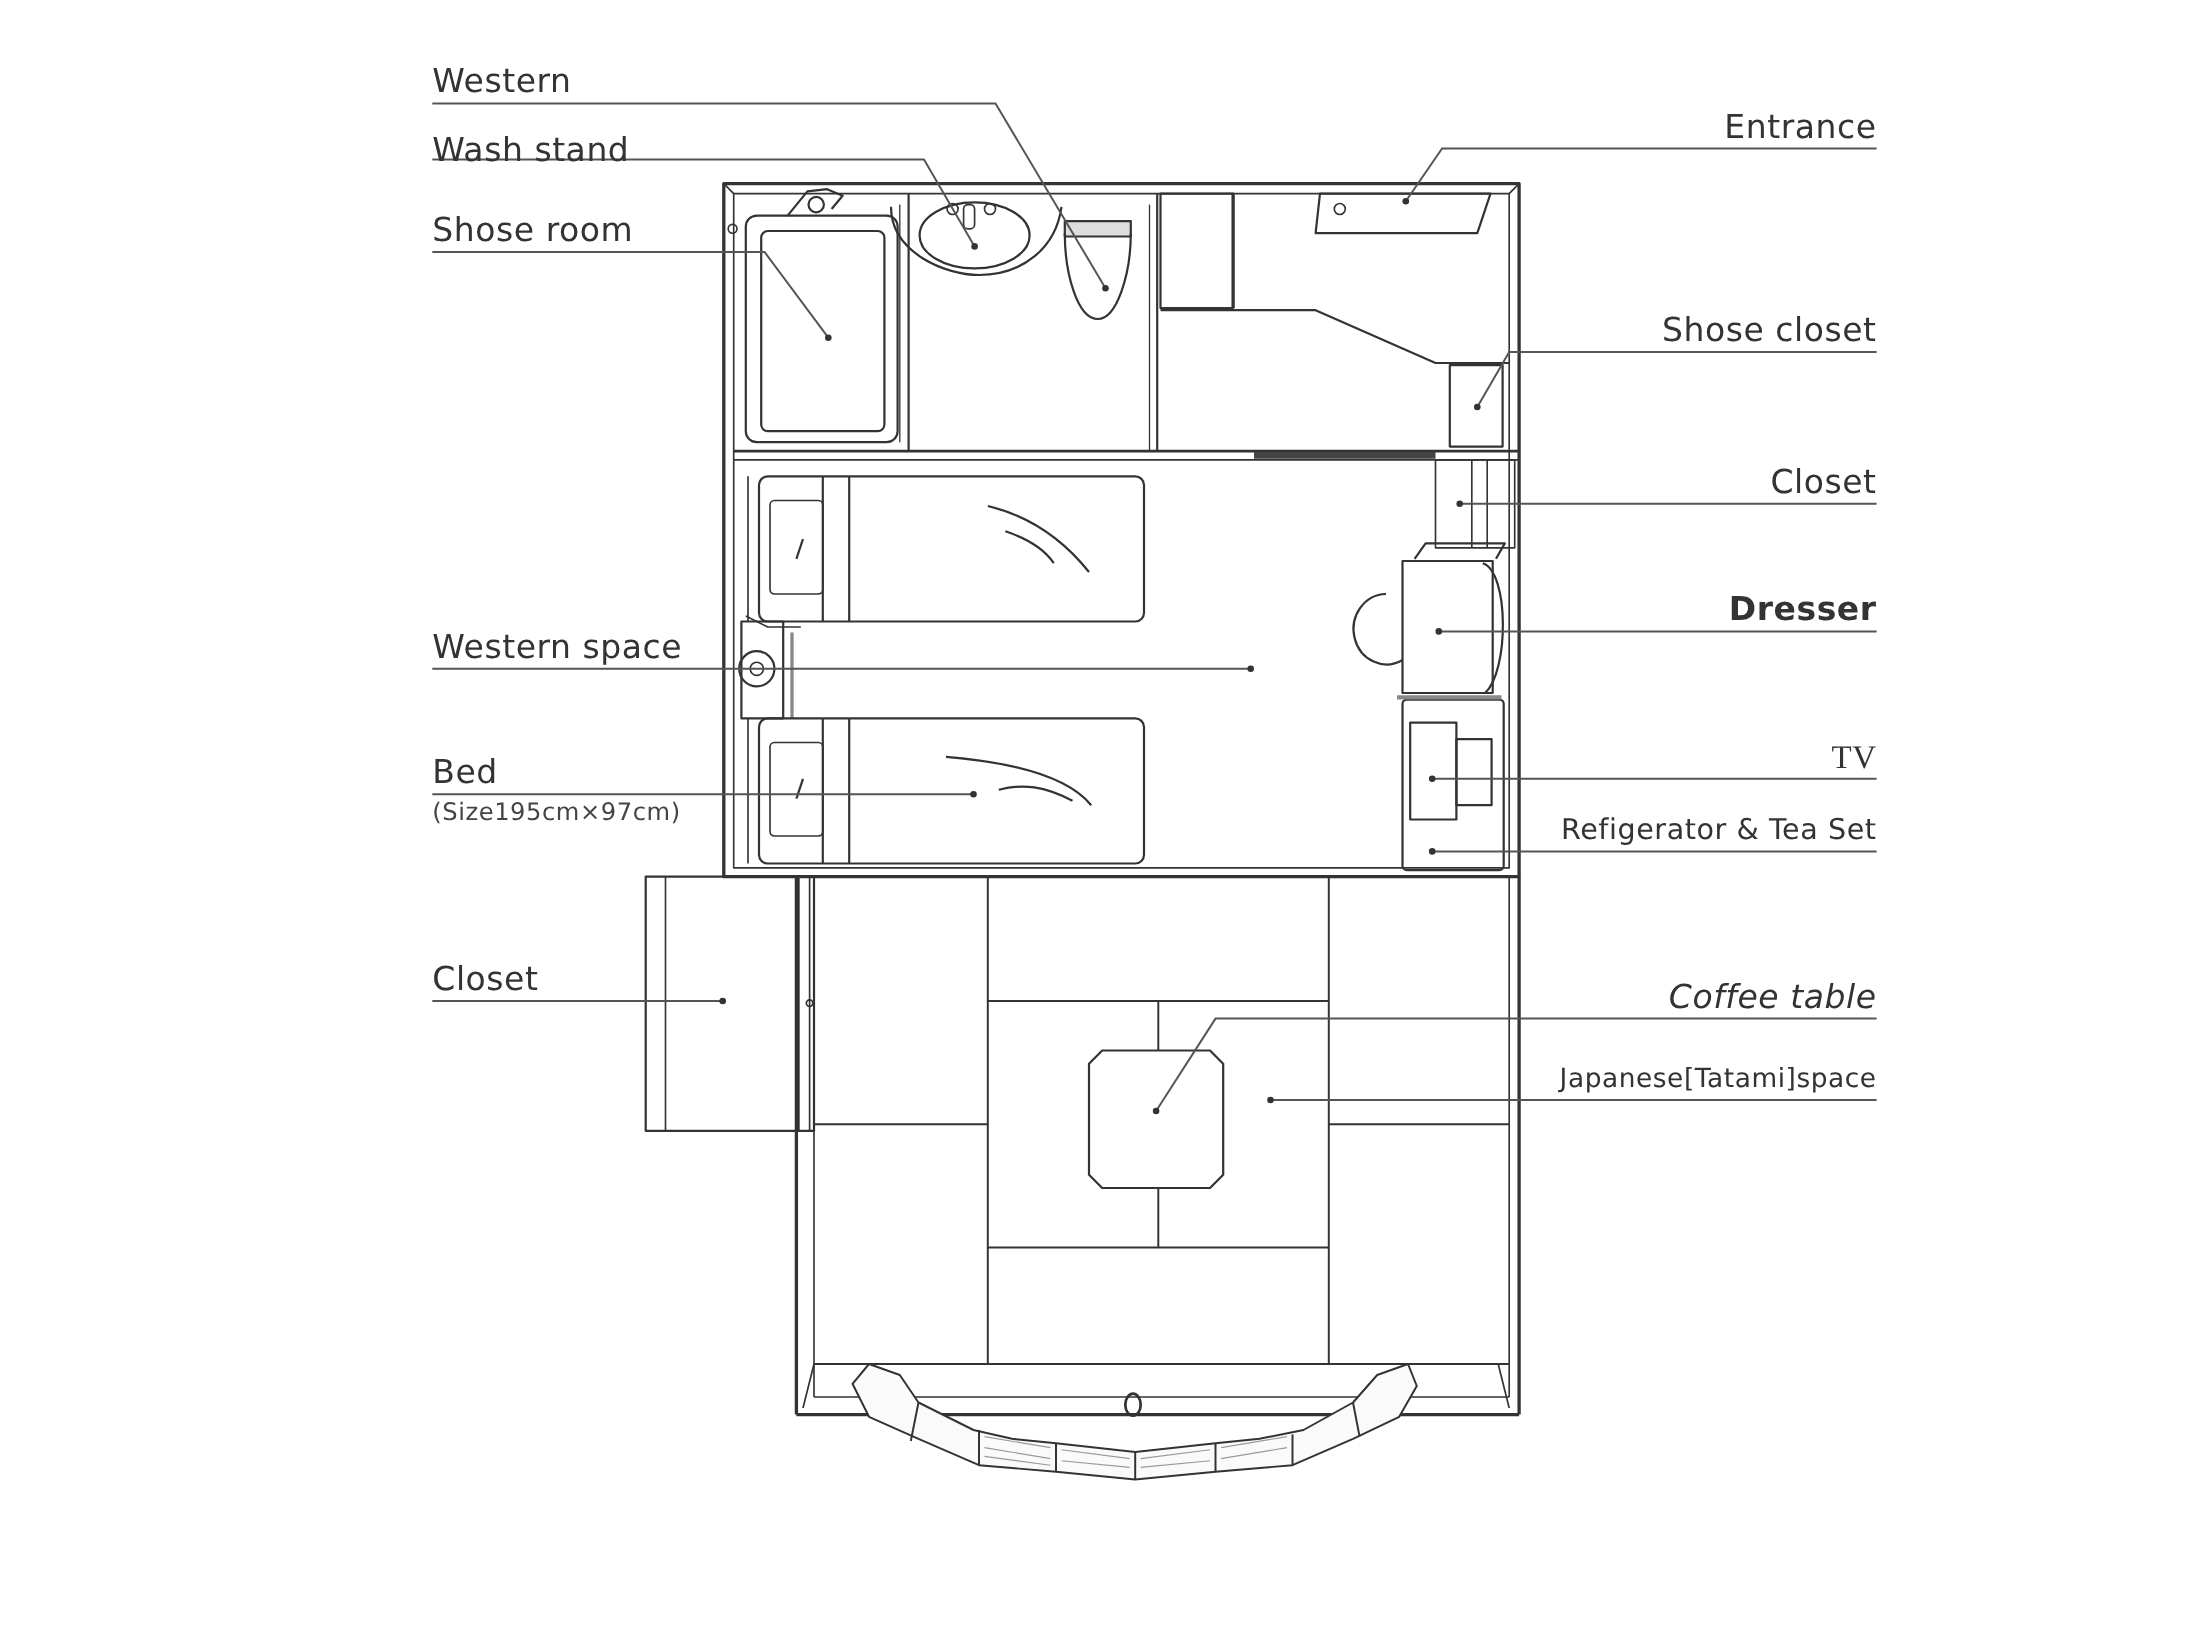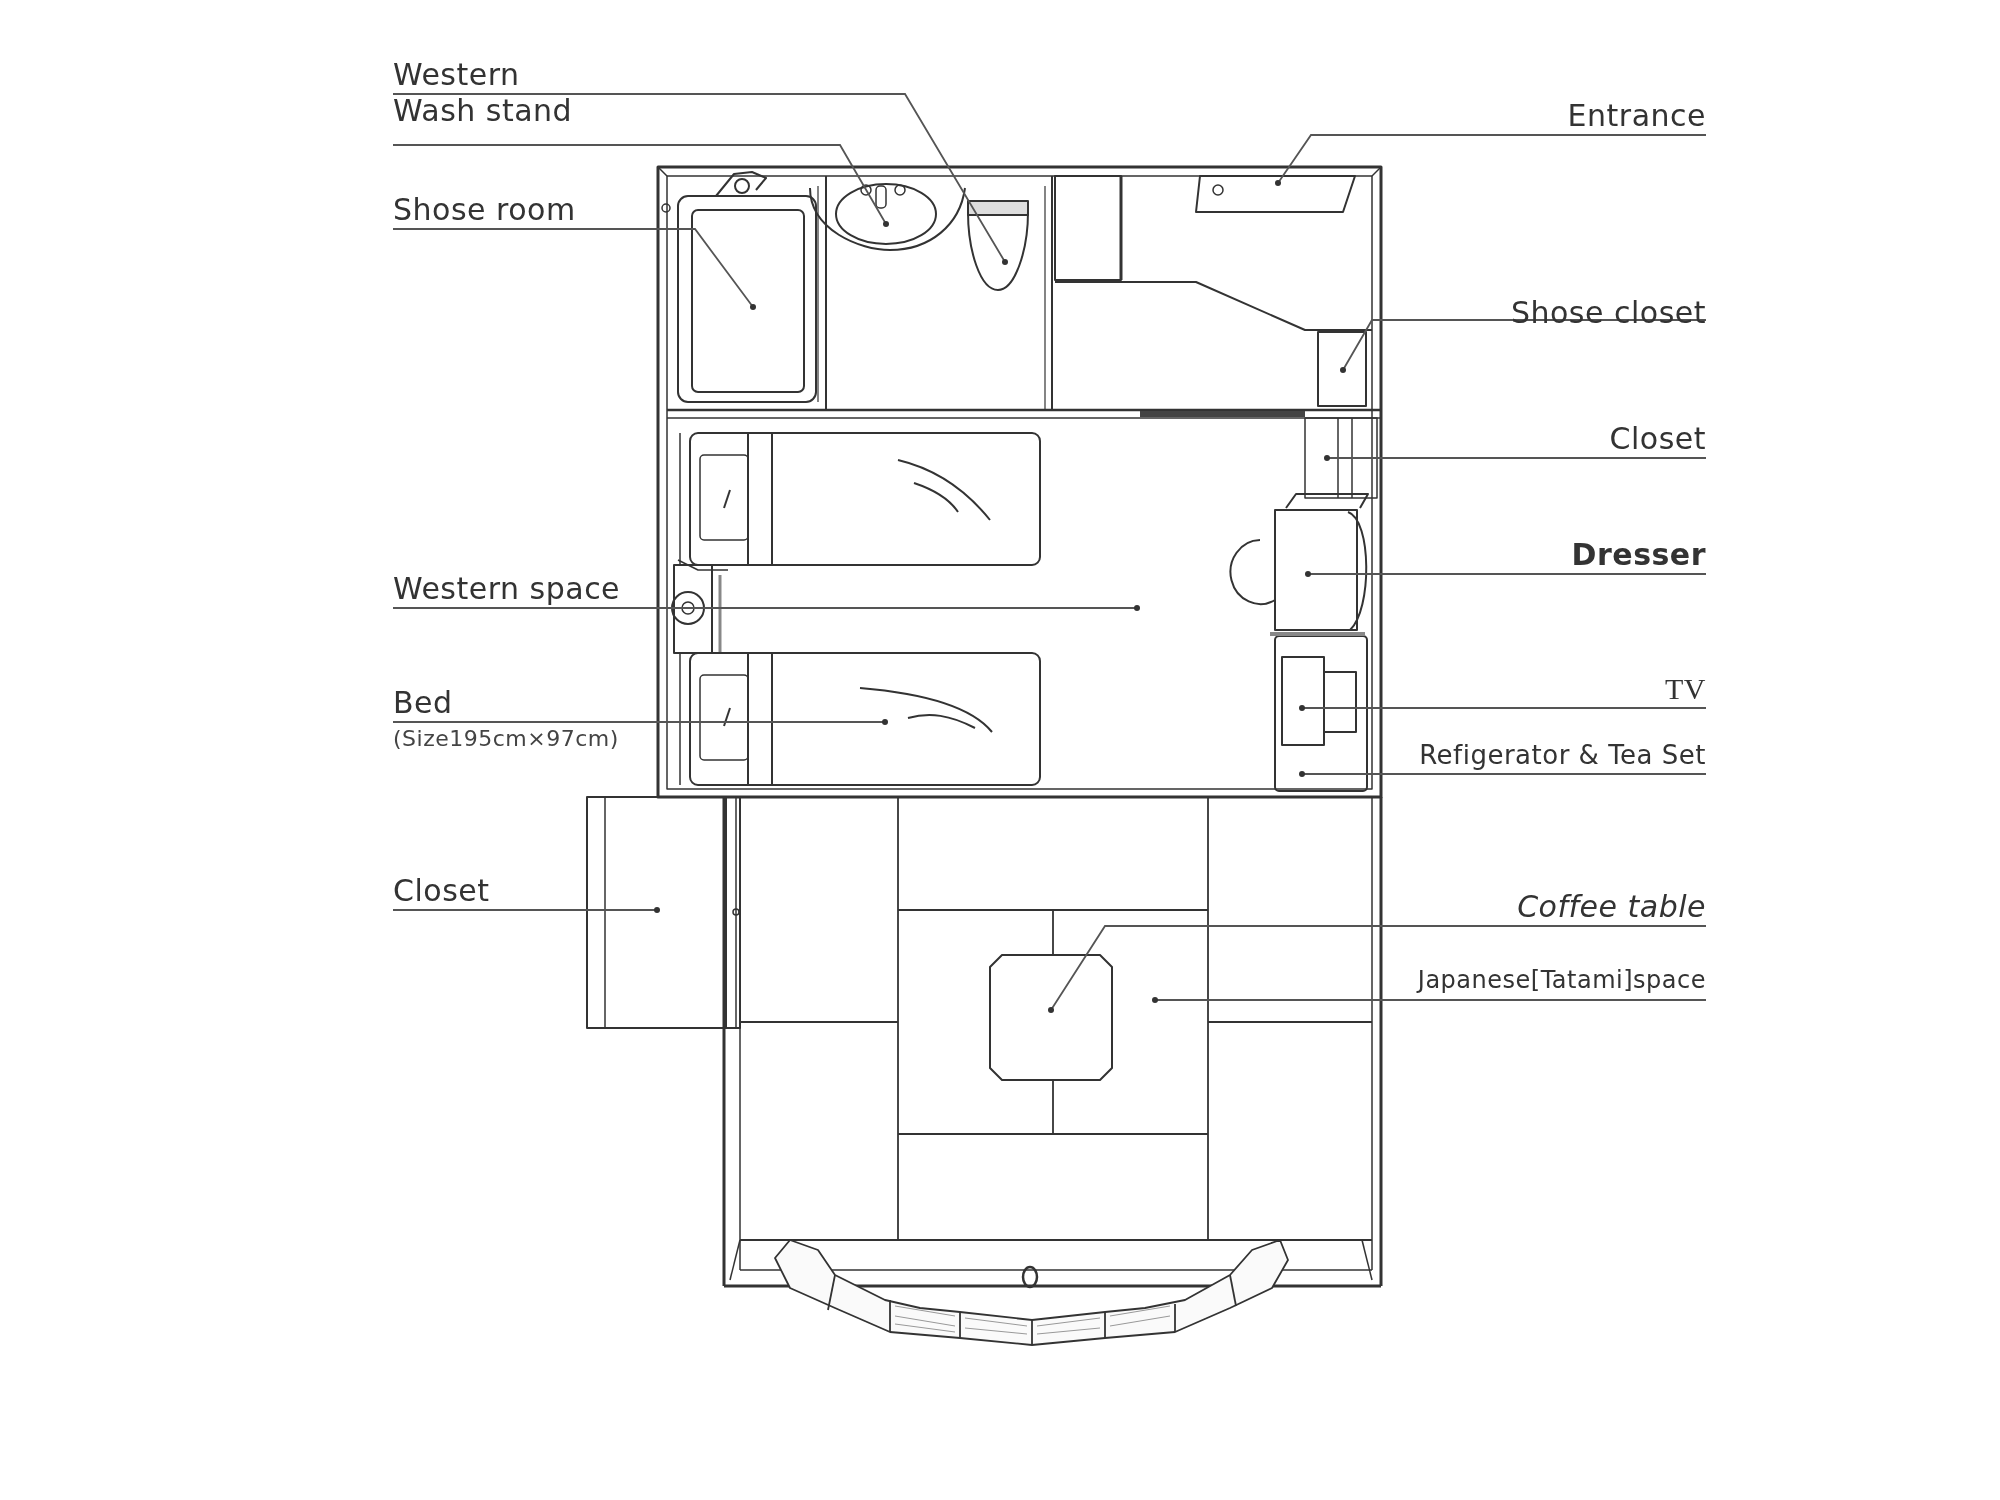--- a/index.html
+++ b/index.html
@@ -212,27 +212,27 @@
       <circle cx="1327" cy="458" r="3"></circle>
     <circle cx="1308" cy="574" r="3"></circle>
       <circle cx="1302" cy="708" r="3"></circle>
       <circle cx="1302" cy="774" r="3"></circle>
     <circle cx="1051" cy="1010" r="3"></circle>
       <circle cx="1155" cy="1000" r="3"></circle>
   </g>
 </svg>
 
 <div class="lbl" style="left:393px; top:60px;">Western</div>
-<div class="lbl" style="left:393px; top:96px;">Wash stand</div>
+<div class="lbl" style="left:393px; top:122px;">Wash stand</div>
 <div class="lbl" style="left:393px; top:195px;">Shose room</div>
 <div class="lbl" style="left:393px; top:574px;">Western space</div>
 <div class="lbl" style="left:393px; top:688px;">Bed</div>
 <div class="lbl small" style="left:393px; top:728px;">(Size195cm×97cm)</div>
 <div class="lbl" style="left:393px; top:876px;">Closet</div>
 
 <div class="lbl right" style="right:294px; top:101px;">Entrance</div>
-<div class="lbl right" style="right:294px; top:298px;">Shose closet</div>
+<div class="lbl right" style="right:294px; top:286px;">Shose closet</div>
 <div class="lbl right" style="right:294px; top:424px;">Closet</div>
 <div class="lbl right" style="right:294px; top:540px;font-weight:bold;">Dresser</div>
 <div class="lbl right" style="right:294px; top:674px;font-family:Liberation Serif, serif;">TV</div>
 <div class="lbl right" style="right:294px; top:742px; font-size:26px;margin-left:12px;">Refigerator &amp; Tea Set</div>
 <div class="lbl right" style="right:294px; top:892px;font-style:italic;">Coffee table</div>
 <div class="lbl right" style="right:294px; top:968px; font-size:24px;">Japanese[Tatami]space</div>
 
 </body></html>

